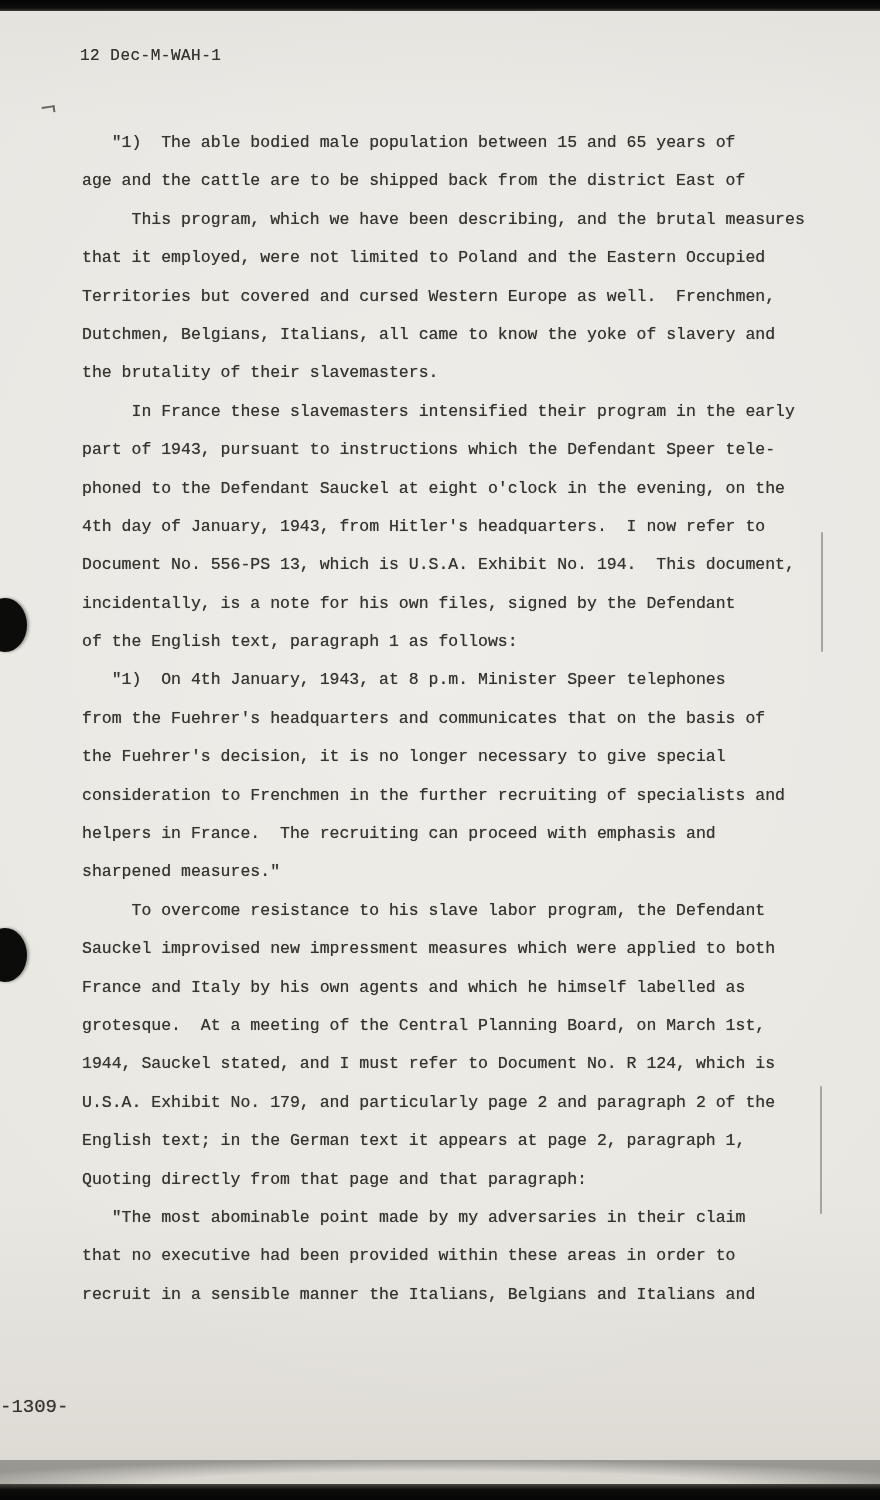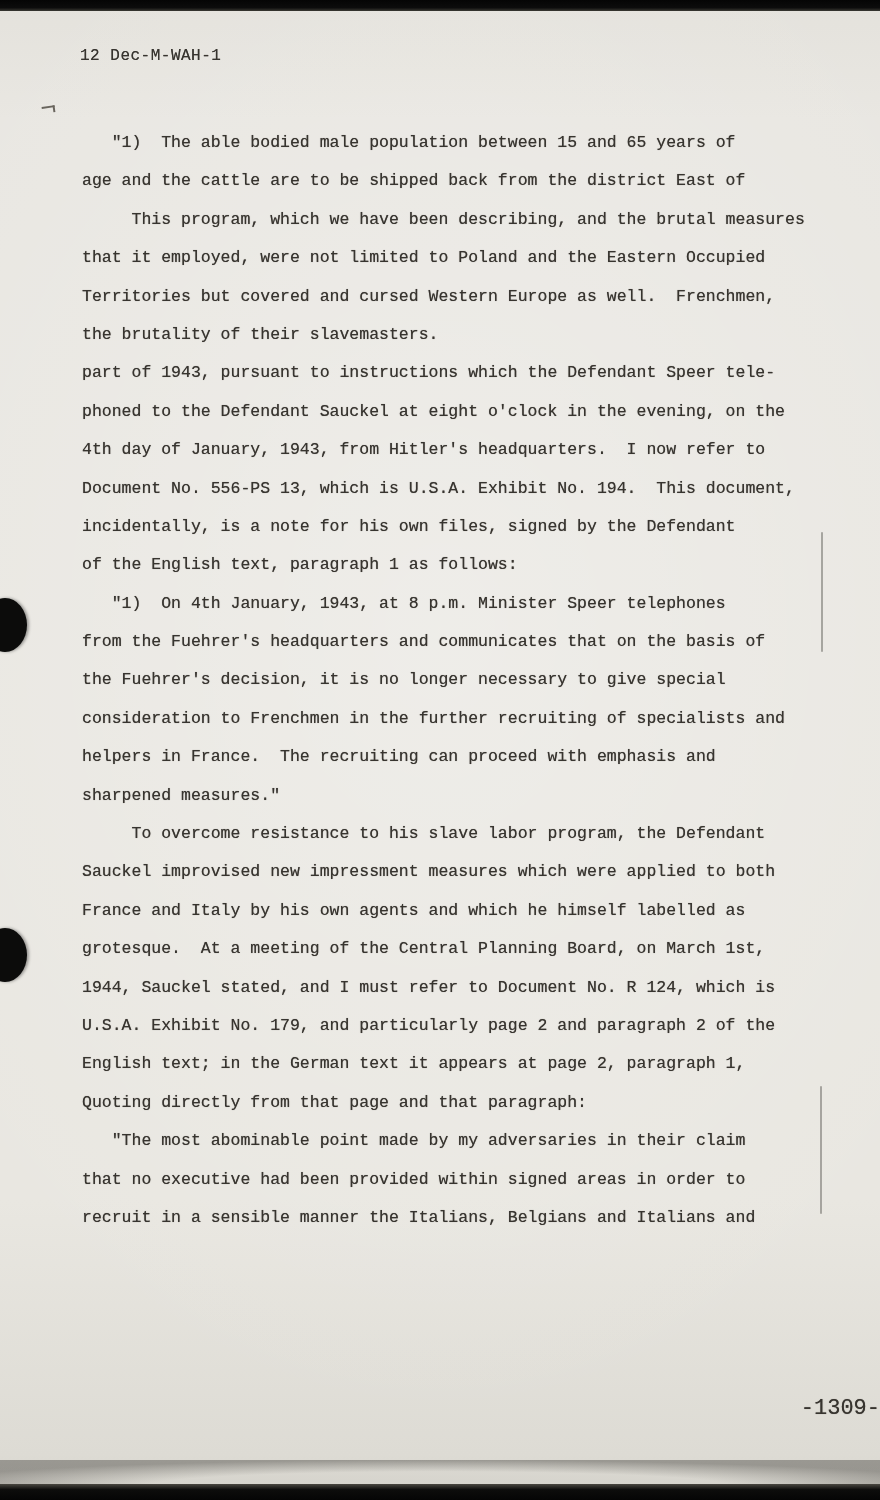--- a/index.html
+++ b/index.html
@@ -88,43 +88,45 @@
     opacity: 0.75;
     border-radius: 1px;
   }
   .pencil1 { left: 821px; top: 532px; height: 120px; }
   .pencil2 { left: 820px; top: 1086px; height: 128px; }
   .footer {
     position: absolute;
     left: 0;
     top: 1396px;
     width: 100%;
-    text-align: right;
-    font-size: 22px;
+    text-align: left;
+    font-size: 19px;
     white-space: pre;
     text-shadow: 0 0 0.7px rgba(52,49,43,0.72);
   }
 </style>
 </head>
 <body>
 
 <div class="page">
   <div class="edge-top"></div>
 
   <div class="header">12 Dec-M-WAH-1</div>
 
   <div class="pen-mark"></div>
 
   <div class="body-text">
       <div class="line">   "1)  The able bodied male population between 15 and 65 years of</div>
       <div class="line">age and the cattle are to be shipped back from the district East of</div>
       <div class="line">     This program, which we have been describing, and the brutal measures</div>
       <div class="line">that it employed, were not limited to Poland and the Eastern Occupied</div>
       <div class="line">Territories but covered and cursed Western Europe as well.  Frenchmen,</div>
+      <div class="line">Dutchmen, Belgians, Italians, all came to know the yoke of slavery and</div>
       <div class="line">the brutality of their slavemasters.</div>
+      <div class="line">     In France these slavemasters intensified their program in the early</div>
       <div class="line">part of 1943, pursuant to instructions which the Defendant Speer tele-</div>
       <div class="line">phoned to the Defendant Sauckel at eight o'clock in the evening, on the</div>
       <div class="line">4th day of January, 1943, from Hitler's headquarters.  I now refer to</div>
       <div class="line">Document No. 556-PS 13, which is U.S.A. Exhibit No. 194.  This document,</div>
       <div class="line">incidentally, is a note for his own files, signed by the Defendant</div>
       <div class="line">of the English text, paragraph 1 as follows:</div>
       <div class="line">   "1)  On 4th January, 1943, at 8 p.m. Minister Speer telephones</div>
       <div class="line">from the Fuehrer's headquarters and communicates that on the basis of</div>
       <div class="line">the Fuehrer's decision, it is no longer necessary to give special</div>
       <div class="line">consideration to Frenchmen in the further recruiting of specialists and</div>
@@ -132,21 +134,21 @@
       <div class="line">sharpened measures."</div>
       <div class="line">     To overcome resistance to his slave labor program, the Defendant</div>
       <div class="line">Sauckel improvised new impressment measures which were applied to both</div>
       <div class="line">France and Italy by his own agents and which he himself labelled as</div>
       <div class="line">grotesque.  At a meeting of the Central Planning Board, on March 1st,</div>
       <div class="line">1944, Sauckel stated, and I must refer to Document No. R 124, which is</div>
       <div class="line">U.S.A. Exhibit No. 179, and particularly page 2 and paragraph 2 of the</div>
       <div class="line">English text; in the German text it appears at page 2, paragraph 1,</div>
       <div class="line">Quoting directly from that page and that paragraph:</div>
       <div class="line">   "The most abominable point made by my adversaries in their claim</div>
-      <div class="line">that no executive had been provided within signed areas in order to</div>
+      <div class="line">that no executive had been provided within these areas in order to</div>
       <div class="line">recruit in a sensible manner the Italians, Belgians and Italians and</div>
     </div>
 
   <div class="hole hole1"></div>
   <div class="hole hole2"></div>
 
   <div class="pencil pencil1"></div>
   <div class="pencil pencil2"></div>
 
   <div class="footer">-1309-</div>

